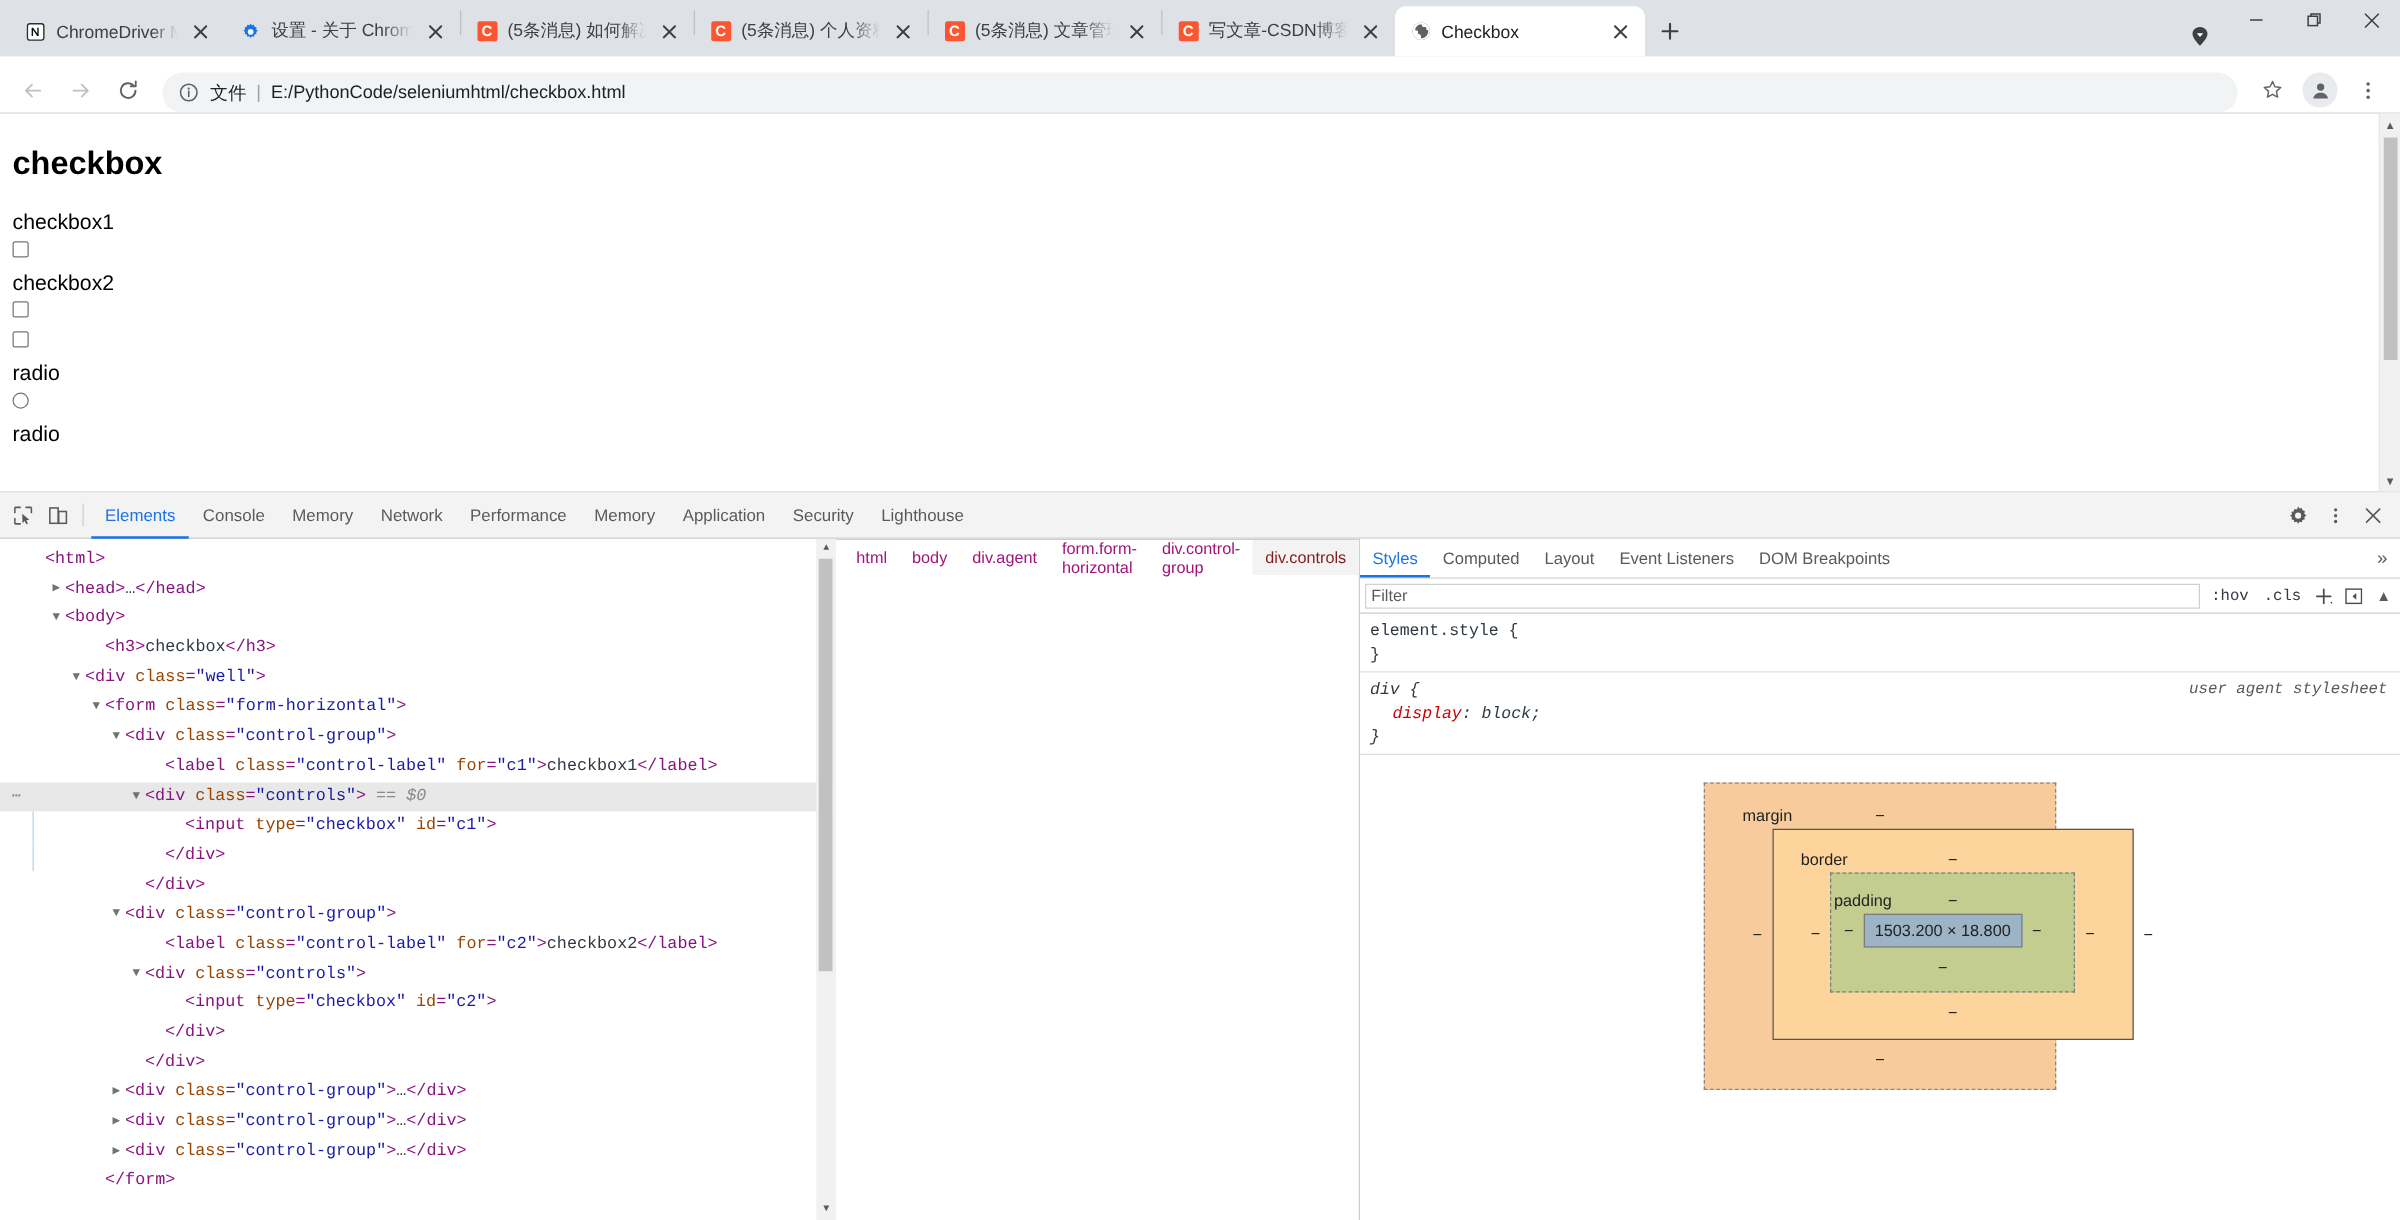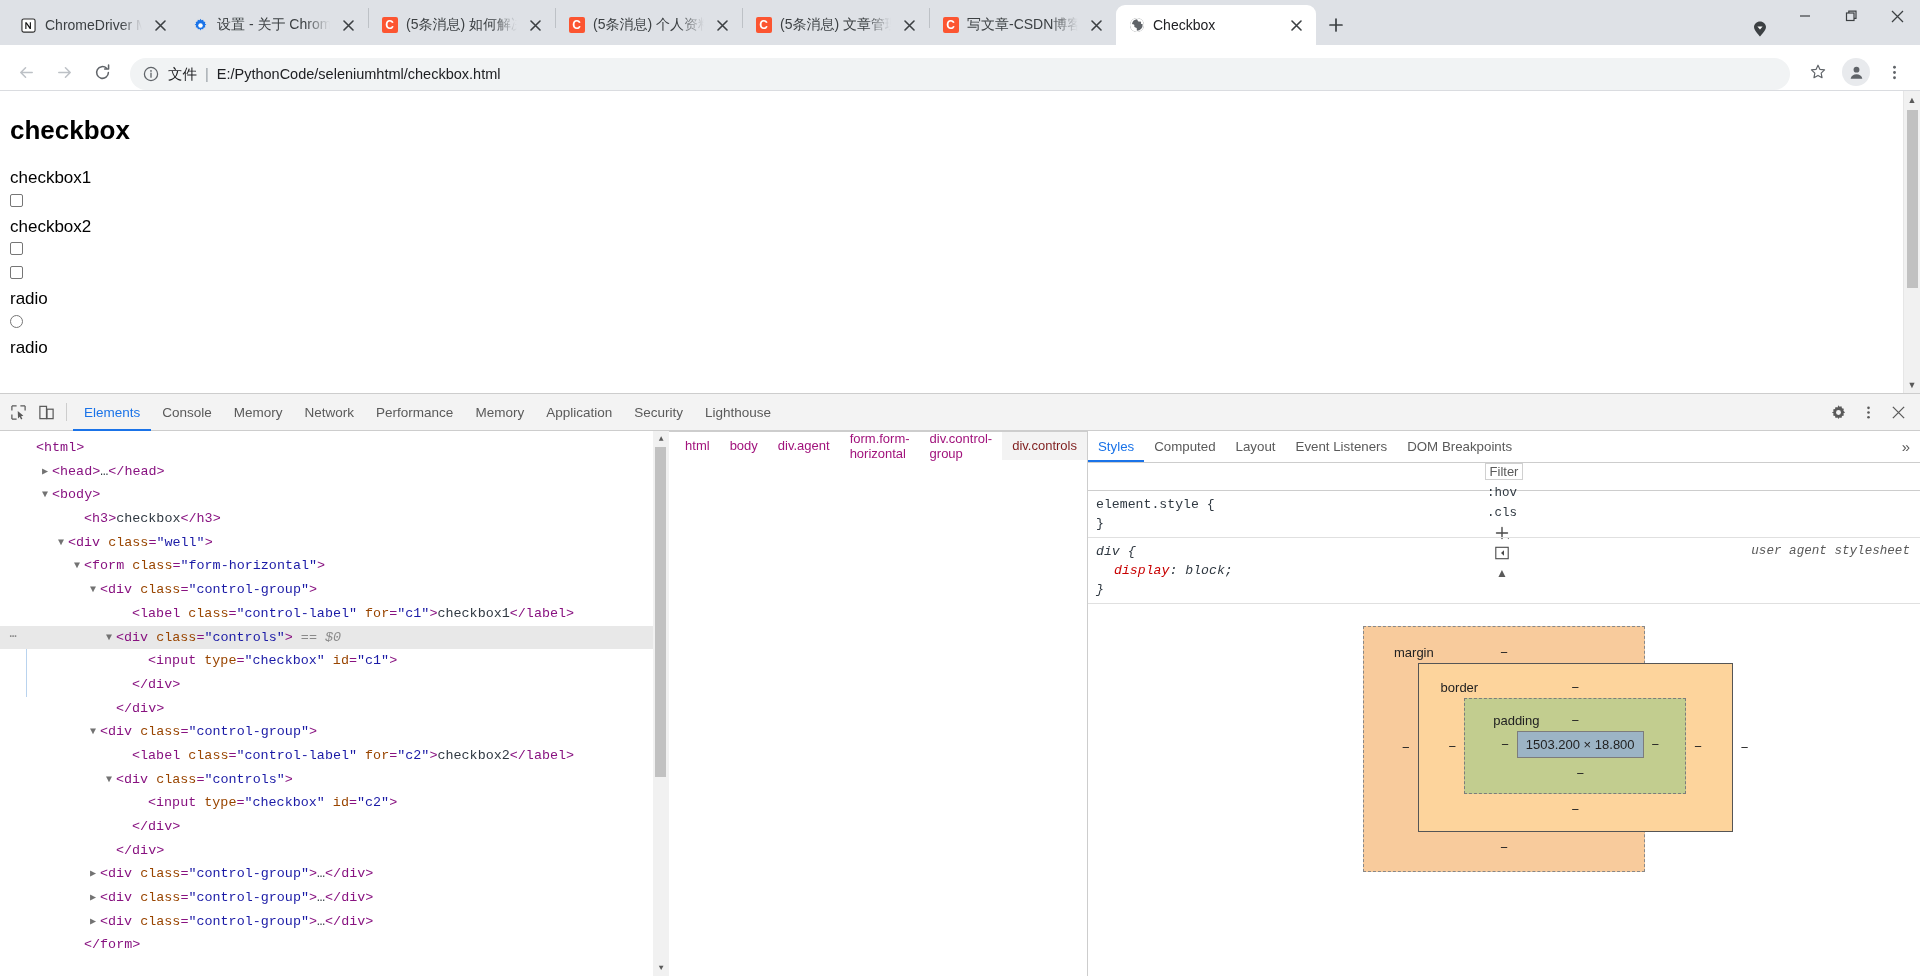--- a/index.html
+++ b/index.html
@@ -107,41 +107,41 @@
   .crumb { padding:0 10px; height:28px; display:flex; align-items:center; font-size:13px; color:#a1137c; font-family:"Liberation Sans", sans-serif; }
   .crumb.active { background:#f3f3f3; color:#7f1d1d; }
 
   .dt-right { flex:1 1 auto; display:flex; flex-direction:column; min-width:0; }
   .st-tabs { height:32px; display:flex; align-items:stretch; border-bottom:1px solid #cdcdcd; background:#fff;justify-content:space-between; }
   .st-tab { padding:0 10px; display:flex; align-items:center; font-size:13.3px; color:#5a5a5a; position:relative; white-space:nowrap; }
   .st-tab.active { color:#1a73e8; }
   .st-tab.active:after { content:""; position:absolute; left:0; right:0; bottom:0; height:2px; background:#1a73e8; }
   .st-more { margin-left:auto; padding:0 10px; display:flex; align-items:center; color:#5a5a5a; font-size:15px; }
 
-  .filter-row { height:28px; display:flex; align-items:center; border-bottom:1px solid #cdcdcd; padding:0 4px 0 0; background:#fff; gap:6px;flex-direction:column; }
+  .filter-row { height:28px; display:flex; align-items:center; border-bottom:1px solid #cdcdcd; padding:0 4px 0 0; background:#fff; gap:6px; }
   .filter-inp { flex:1 1 auto; height:20px; margin-left:4px; border:1px solid #d0d0d0; background:#fff; font-size:13px; color:#303942; padding:0 4px; display:flex; align-items:center; }
   .filter-inp .ph { color:#5a5a5a; }
   .fbtn { font-family:"Liberation Mono", monospace; font-size:12.5px; color:#303942; padding:0 3px; }
   .fico { width:18px; height:20px; display:flex; align-items:center; justify-content:center; color:#5a5a5a; }
 
   .styles-body { flex:1 1 auto; overflow:hidden; position:relative; font-family:"Liberation Mono", monospace; font-size:13.2px; line-height:19px; }
   .rule { padding:4px 8px 4px 8px; border-bottom:1px solid #e0e0e0; position:relative; }
   .rule .sel { color:#303942; }
   .rule.ua .sel { font-style:italic; }
   .rule .origin { position:absolute; right:10px; top:4px; color:#5a5a5a; font-style:italic; font-size:12.6px; }
   .prop { padding-left:18px; }
   .pname { color:#c80000; font-style:italic; }
   .pval  { color:#303942; font-style:italic; }
   .rule.ua .sel, .rule.ua .brace { font-style:italic; }
 
   
   .boxmodel-wrap { display:flex; justify-content:center; padding-top:22px; }
   .bm-margin { background:#f8cb9c; border:1px dashed #888; padding:16px 30px 14px 30px; position:relative; width:282px; }
   .bm-border { background:#fdd49c; border:1px solid #555; padding:14px 22px 12px 22px; position:relative; }
-  .bm-padding { background:#c2cd8f; border:1px dashed #7c7c7c; padding:12px 18px 10px 28px; position:relative; }
+  .bm-padding { background:#c2cd8f; border:1px dashed #7c7c7c; padding:12px 18px 10px 2px; position:relative; }
   .bm-content { background:#9cb4c5; border:1px solid #7c7c7c; padding:3px 8px; font-size:13px; color:#222; text-align:center; white-space:nowrap; font-family:"Liberation Sans", sans-serif; }
   .bm-label { font-size:13px; color:#222; font-family:"Liberation Sans", sans-serif; margin-bottom:2px; }
   .bm-row { display:flex; align-items:center; }
   .bm-dash { font-size:13px; color:#222; font-family:"Liberation Sans", sans-serif; padding:0 8px; }
   .bm-topval { position:absolute; left:0; right:0; text-align:center; font-size:13px; color:#222; font-family:"Liberation Sans", sans-serif; top:14px; }
   .bm-botval { text-align:center; font-size:13px; color:#222; font-family:"Liberation Sans", sans-serif; margin-top:6px; }
   svg { display:block; }
 </style>
 </head>
 <body>

